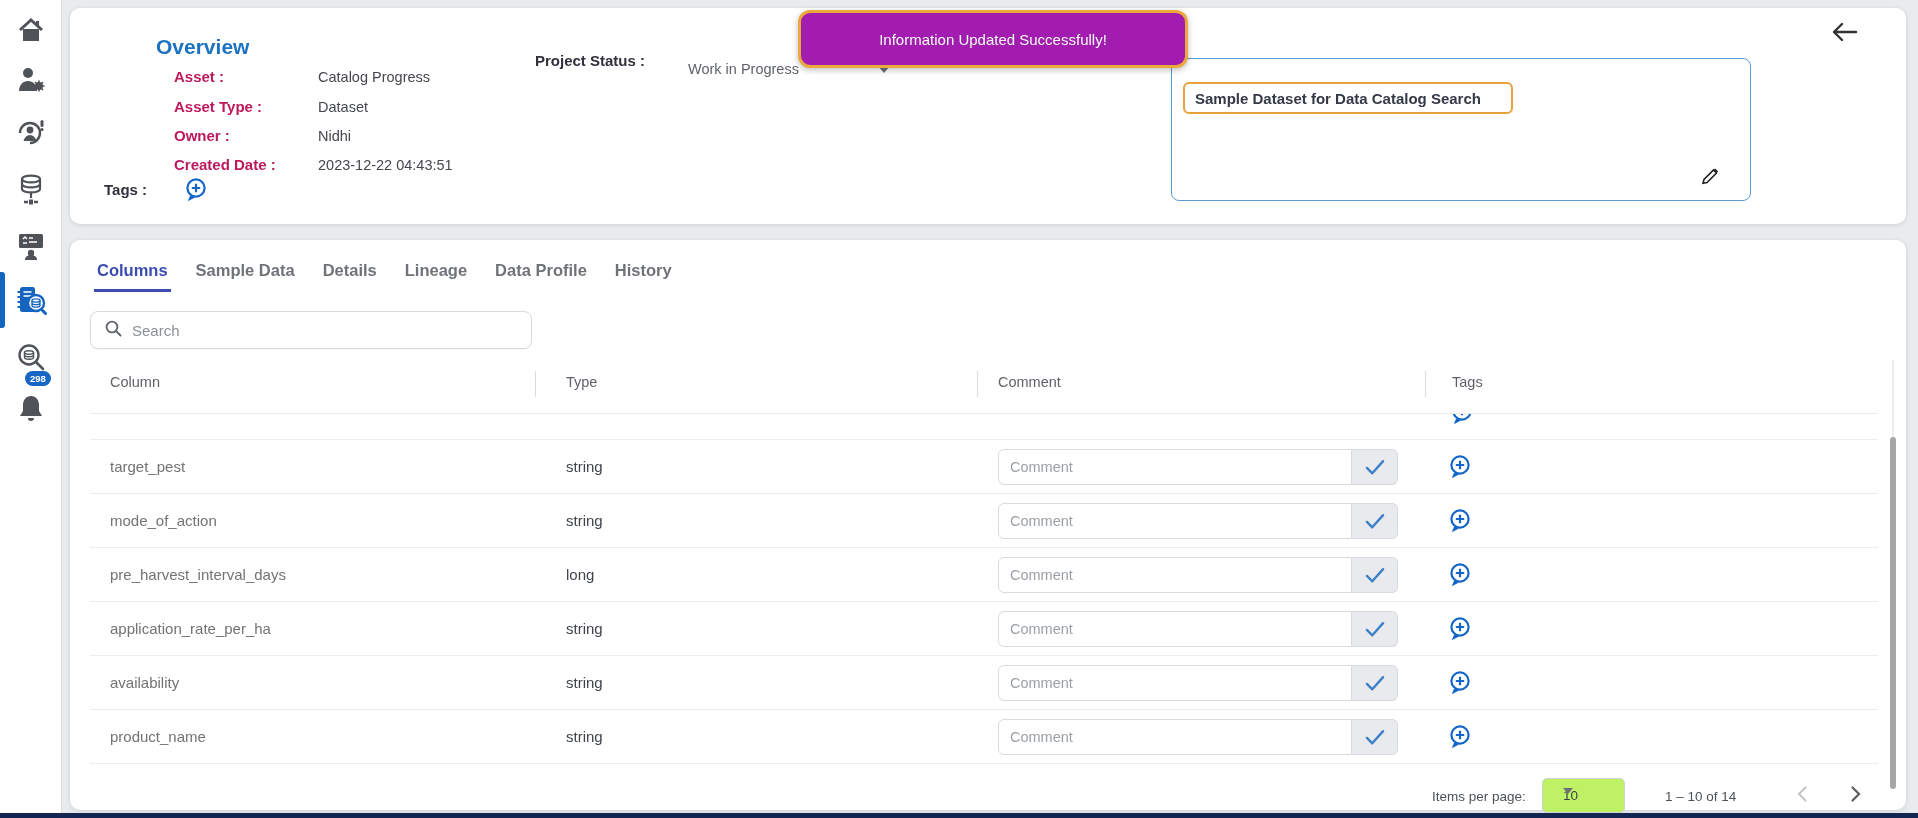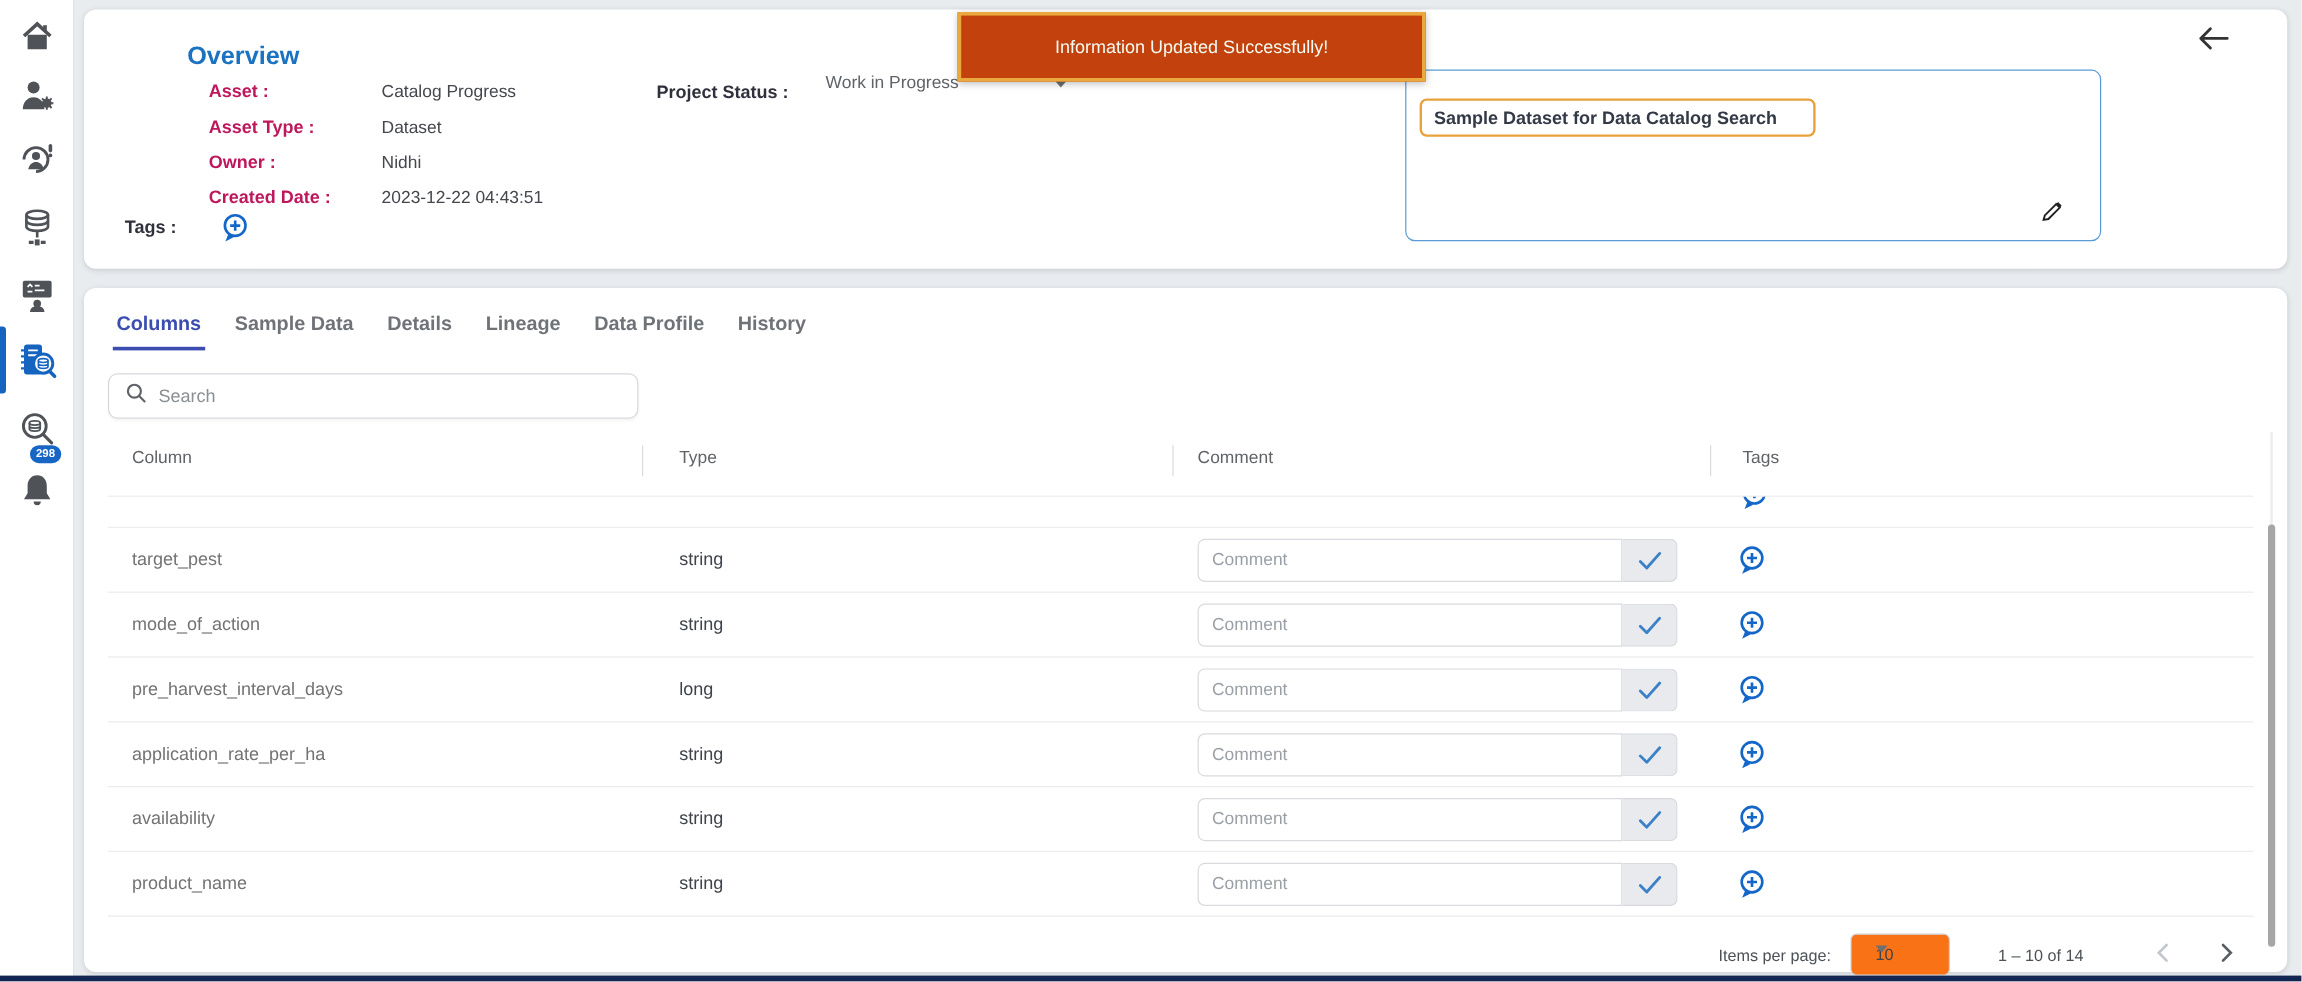--- a/index.html
+++ b/index.html
@@ -17,29 +17,29 @@
 
   
   .card { background:#fff; border-radius:10px; box-shadow:0 1px 4px rgba(60,64,67,.16); }
   #card-overview { left:70px; top:8px; width:1836px; height:216px; }
   #card-main { left:70px; top:240px; width:1836px; height:570px; }
 
   
   #ov-title { left:86px; top:27px; font-size:21px; font-weight:bold; color:#1b72c0;text-align:center; }
   .ov-label { position:absolute; left:104px; font-size:15px; font-weight:bold; color:#be185d; }
   .ov-value { position:absolute; left:248px; font-size:14.5px; color:#44474d; }
-  #ps-label { left:535px; top:69px; font-size:15px; font-weight:bold; color:#30313c;margin-left:12px; }
+  #ps-label { left:535px; top:52px; font-size:15px; font-weight:bold; color:#30313c; }
   #ps-value { left:688px; top:61px; font-size:14.5px; color:#5f6368; cursor:pointer;text-align:center; }
   #ps-caret { left:878px; top:66px; width:0; height:0; border-left:6px solid transparent; border-right:6px solid transparent; border-top:7px solid #6c7075; cursor:pointer; }
   #tags-label { left:104px; top:181px; font-size:15px; font-weight:bold; color:#30313c; }
   #tags-add { left:184px; top:177px; cursor:pointer; background:none; border:none; }
 
   
-  #toast { left:798px; top:10px; width:390px; height:58px; background:#c2410c; border:3px solid #eaa93c;
-    border-radius:0; display:flex; align-items:center; justify-content:center; z-index:5;
+  #toast { left:798px; top:10px; width:390px; height:58px; background:#a21caf; border:3px solid #eaa93c;
+    border-radius:12px; display:flex; align-items:center; justify-content:center; z-index:5;
     box-shadow:0 2px 6px rgba(0,0,0,.25); }
   #toast span { color:#f2fbf2; font-size:15px; }
 
   
   #desc-box { left:1171px; top:58px; width:580px; height:143px; border:1.5px solid #5b9bd5; border-radius:8px; background:#fff; }
   #desc-chip { left:1183px; top:82px; width:330px; height:32px; border:2px solid #e9a13b; border-radius:6px;
     display:flex; align-items:center; padding-left:10px; font-size:15px; font-weight:bold; color:#333946; background:#fff; }
   #edit-pencil { left:1700px; top:166px; cursor:pointer; background:none; border:none; }
   #back-arrow { left:1830px; top:20px; cursor:pointer; background:none; border:none; }
 
@@ -73,21 +73,21 @@
   .tag-btn { position:absolute; left:1358px; top:14px; background:none; border:none; cursor:pointer; }
 
   
   #scroll-track { left:1892px; top:360px; width:2px; height:420px; background:#ededed; }
   #scroll-thumb { left:1890px; top:437px; width:6px; height:352px; background:#a6a6a6; border-radius:3px; cursor:pointer; }
   #bottom-bar { left:0; top:813px; width:1918px; height:5px; background:#132652; }
 
   
   .pg-text { position:absolute; font-size:13.5px; color:#4c5257; }
   #pp-select { left:1542px; top:778px; width:83px; height:35px; border:1px solid #cfd2d6; border-radius:5px;
-    background:#f97316; cursor:pointer;padding-left:47px; }
+    background:#bef264; cursor:pointer;padding-left:47px; }
   #pp-select span { position:absolute; left:20px; top:9px; font-size:13.5px; color:#3f434a; }
   #pp-caret { position:absolute; left:57px; top:15px; width:0; height:0; border-left:5px solid transparent; border-right:5px solid transparent; border-top:6px solid #6c7075; }
   .pg-chev { position:absolute; background:none; border:none; cursor:pointer; }
 </style>
 </head>
 <body>
 
 <nav id="sidebar" class="abs">
   <div class="side-item" style="top:13px">
     <span>

